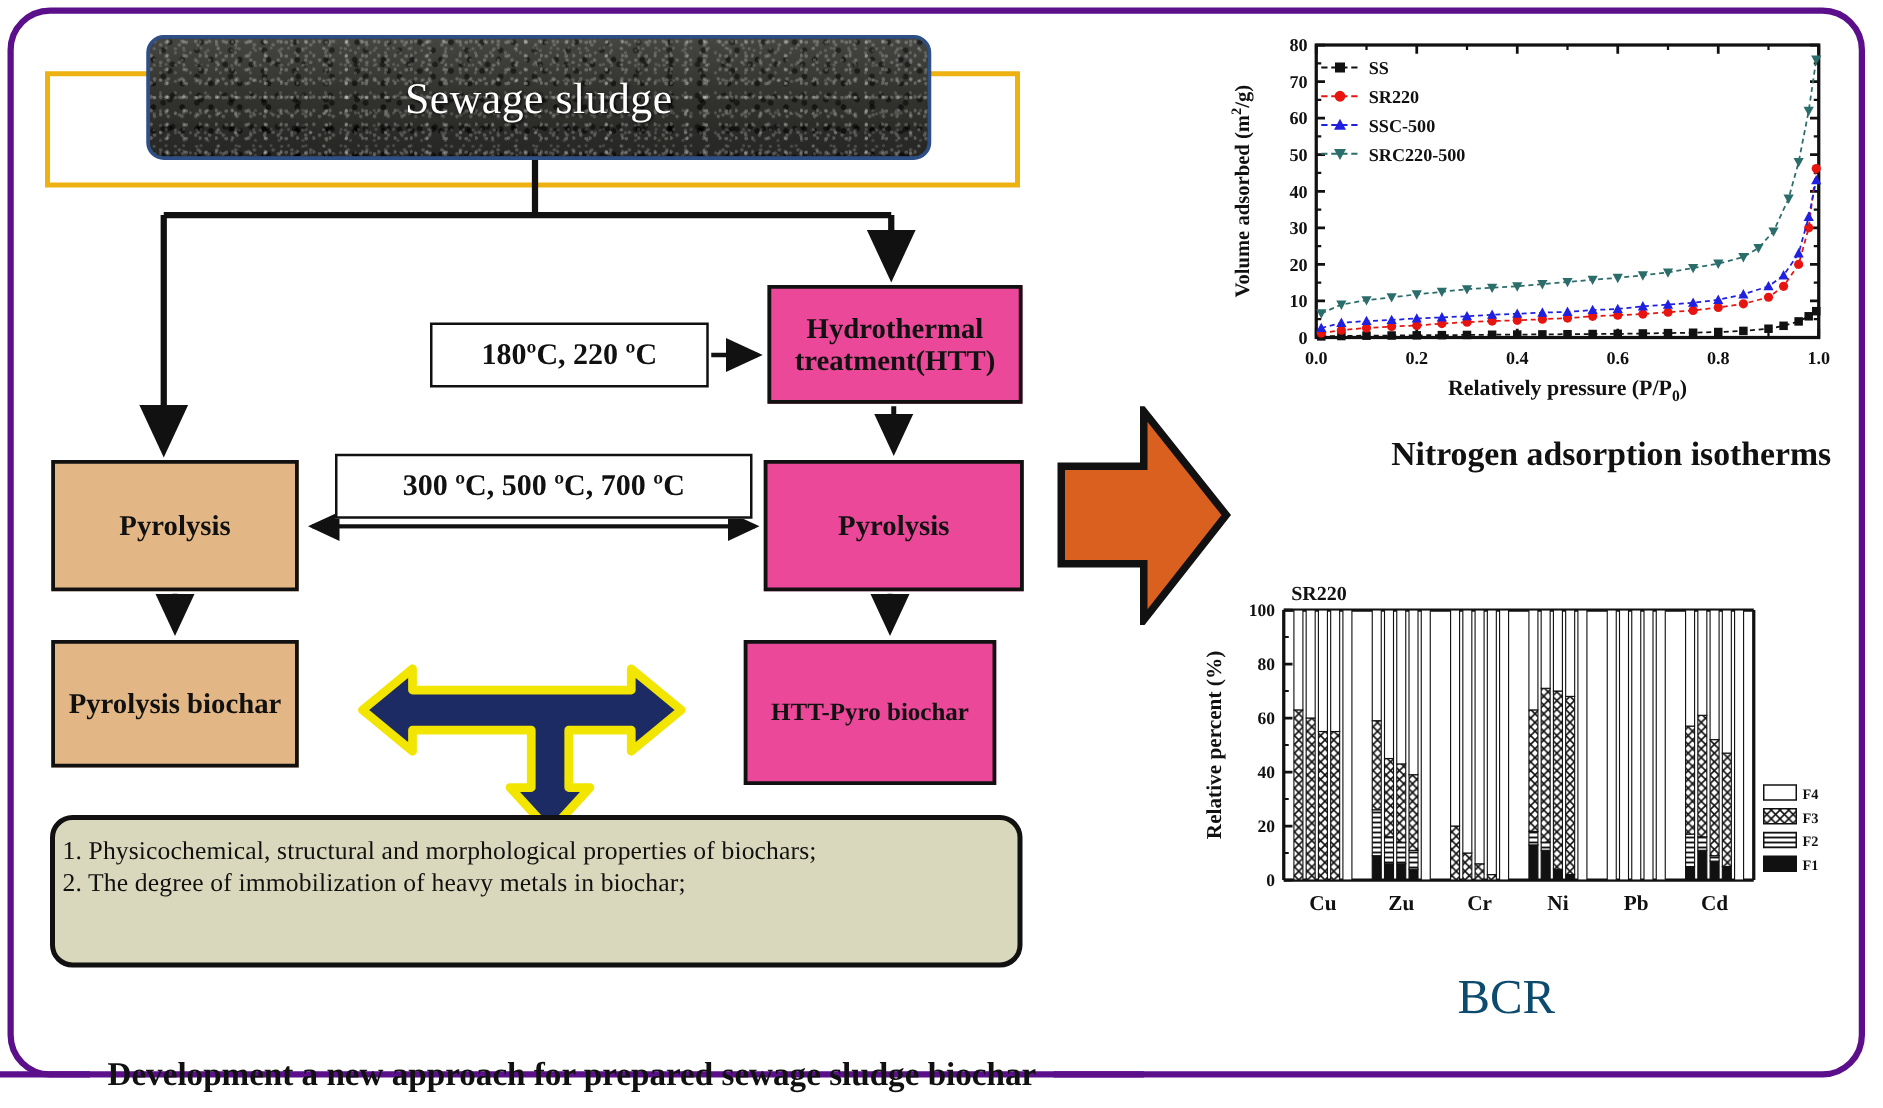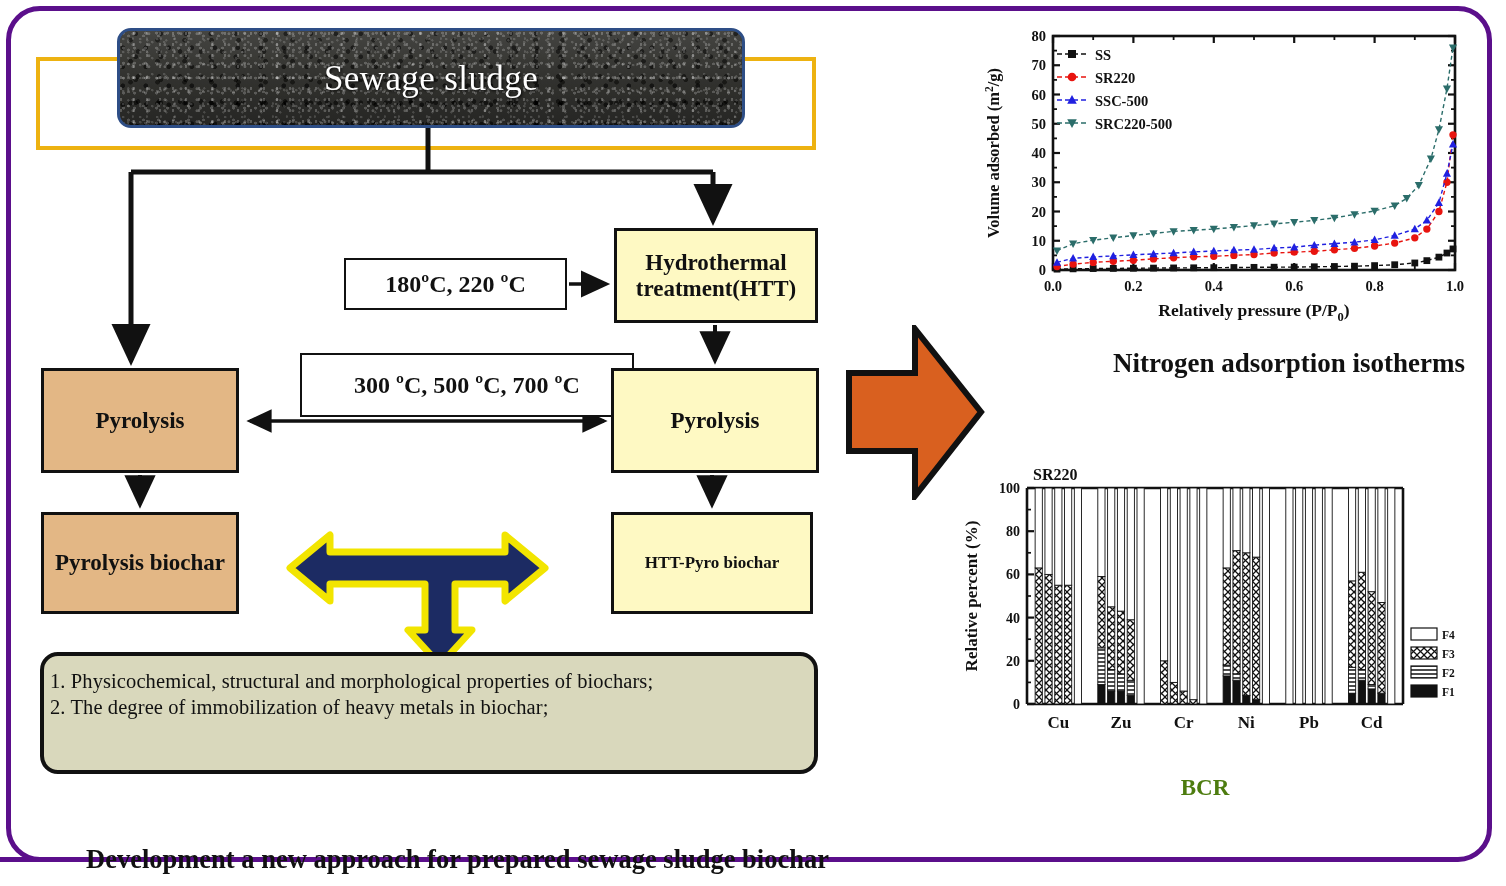--- a/index.html
+++ b/index.html
@@ -40,31 +40,31 @@
                     23px 19px,27px 21px,25px 23px,21px 25px,100% 100%;
     filter:contrast(1.1);}
   .sludge-label{position:absolute;left:0;right:0;top:28px;text-align:center;
     color:#ffffff;font-size:35px;font-family:"Liberation Serif",serif;
     text-shadow:1px 1px 3px rgba(0,0,0,.9);letter-spacing:.4px;}
 
   
   .fbox{position:absolute;box-sizing:border-box;border:3px solid #111;
     display:flex;align-items:center;justify-content:center;text-align:center;
     font-weight:bold;font-family:"Liberation Serif",serif;color:#111;line-height:1.12;}
-  .cream{background:#fef9c3;}
+  .cream{background:#ec4899;}
   .tan{background:#E3B785;}
   .plain{background:#ffffff;border-width:2px;}
 
   #box-htt{left:614px;top:228px;width:204px;height:95px;font-size:23px;padding:0 2px;}
   #box-temp1{left:344px;top:258px;width:223px;height:52px;font-size:24px;}
-  #box-temp2{left:268px;top:353px;width:334px;height:64px;font-size:24px;margin-left:32px;}
+  #box-temp2{left:268px;top:363px;width:334px;height:52px;font-size:24px;}
   #box-pyro-left{left:41px;top:368px;width:198px;height:105px;font-size:23px;}
   #box-pyro-right{left:611px;top:368px;width:208px;height:105px;font-size:23px;}
   #box-bio-left{left:41px;top:512px;width:198px;height:102px;font-size:23px;}
-  #box-bio-right{left:611px;top:512px;width:202px;height:102px;font-size:17px;}
+  #box-bio-right{left:595px;top:512px;width:202px;height:116px;font-size:20px;}
 
   
   .concl{position:absolute;left:40px;top:652px;width:778px;height:122px;
     background:#D9D8BC;border:4px solid #111;border-radius:18px;box-sizing:border-box;
     padding:14px 20px 0 6px;}
   .concl p{margin:0 0 3px 0;font-size:20.5px;color:#111;font-family:"Liberation Serif",serif;
     white-space:nowrap;letter-spacing:.1px;}
 
   
   .connectors{position:absolute;left:0;top:0;width:1506px;height:886px;pointer-events:none;}
@@ -76,21 +76,21 @@
   .caption-wrap{position:absolute;left:0;right:0;top:838px;height:42px;
     display:flex;align-items:center;justify-content:flex-start;gap:14px;}
   .cap-line{width:72px;height:5px;background:#5B0F8B;}
   .caption{font-size:26.5px;font-weight:bold;color:#111;font-family:"Liberation Serif",serif;
     white-space:nowrap;}
 
   
   .iso-title{position:absolute;left:985px;top:348px;width:480px;text-align:right;
     font-size:27px;font-weight:bold;color:#111;font-family:"Liberation Serif",serif;}
   .bcr-title{position:absolute;left:1040px;top:775px;width:330px;text-align:center;
-    font-size:23px;font-weight:bold;color:#4d7c0f;font-family:"Liberation Serif",serif;}
+    font-size:39px;font-weight:normal;color:#0c4a6e;font-family:"Liberation Serif",serif;}
 
   .chart-iso{position:absolute;left:975px;top:22px;width:500px;height:320px;}
   .chart-bcr{position:absolute;left:955px;top:452px;width:520px;height:310px;}
 
   text{font-family:"Liberation Serif",serif;}
 </style>
 </head>
 <body>
 
 <div class="root">

